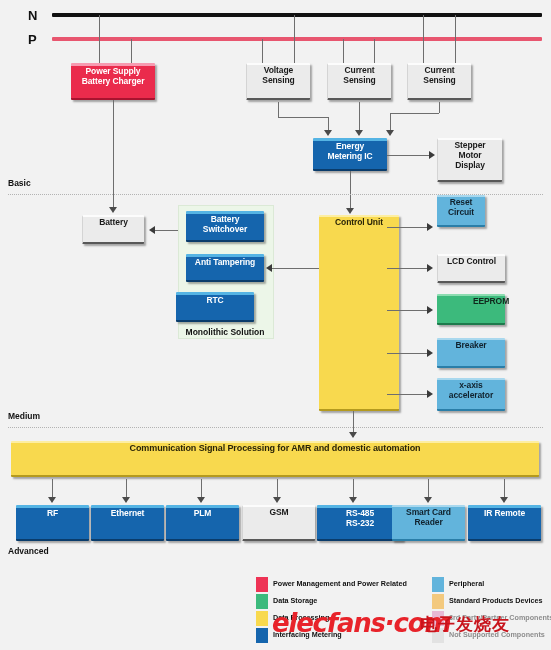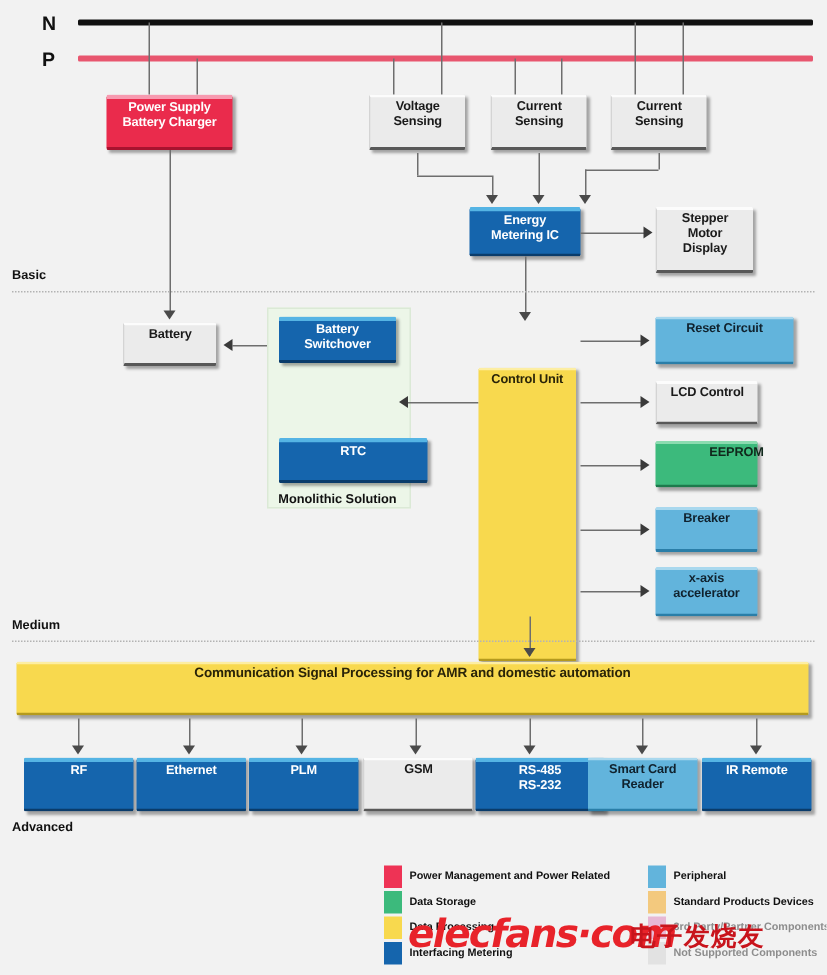--- a/index.html
+++ b/index.html
@@ -195,37 +195,40 @@
 
   <div class="group-box" style="left:178px;top:205px;width:94px;height:132px;"></div>
 
   <div class="box c-dblue" style="left:186px;top:211px;width:78px;height:31px;">
     <span>
       <span>Battery</span>
       <span>Switchover</span>
     </span>
   </div>
 
-
-  <div class="box c-dblue" style="left:186px;top:292px;width:99px;height:30px;">
+  <div class="box c-dblue" style="left:186px;top:254px;width:78px;height:28px;">
+    <span>Anti Tampering</span>
+  </div>
+
+  <div class="box c-dblue" style="left:176px;top:292px;width:78px;height:30px;">
     <span>RTC</span>
   </div>
 
   <div class="group-label" style="left:178px;top:327px;width:94px;">Monolithic Solution</div>
 
   <div class="wire-h" style="left:272px;top:268px;width:47px;"></div>
   <div class="arrow-l" style="left:266px;top:264px;"></div>
 
-  <div class="box c-yellow" style="left:319px;top:215px;width:65px;height:196px;margin-top:30px;">
+  <div class="box c-yellow" style="left:319px;top:215px;width:80px;height:196px;">
     <span>Control Unit</span>
   </div>
 
   <div class="wire-h" style="left:387px;top:227px;width:42px;"></div>
   <div class="arrow-r" style="left:427px;top:223px;"></div>
-  <div class="box c-lblue" style="left:437px;top:211px;width:92px;height:32px;">
+  <div class="box c-lblue" style="left:437px;top:195px;width:48px;height:32px;">
     <span>Reset Circuit</span>
   </div>
 
   <div class="wire-h" style="left:387px;top:268px;width:42px;"></div>
   <div class="arrow-r" style="left:427px;top:264px;"></div>
   <div class="box c-gray" style="left:437px;top:254px;width:68px;height:29px;">
     <span>LCD Control</span>
   </div>
 
   <div class="wire-h" style="left:387px;top:310px;width:42px;"></div>

